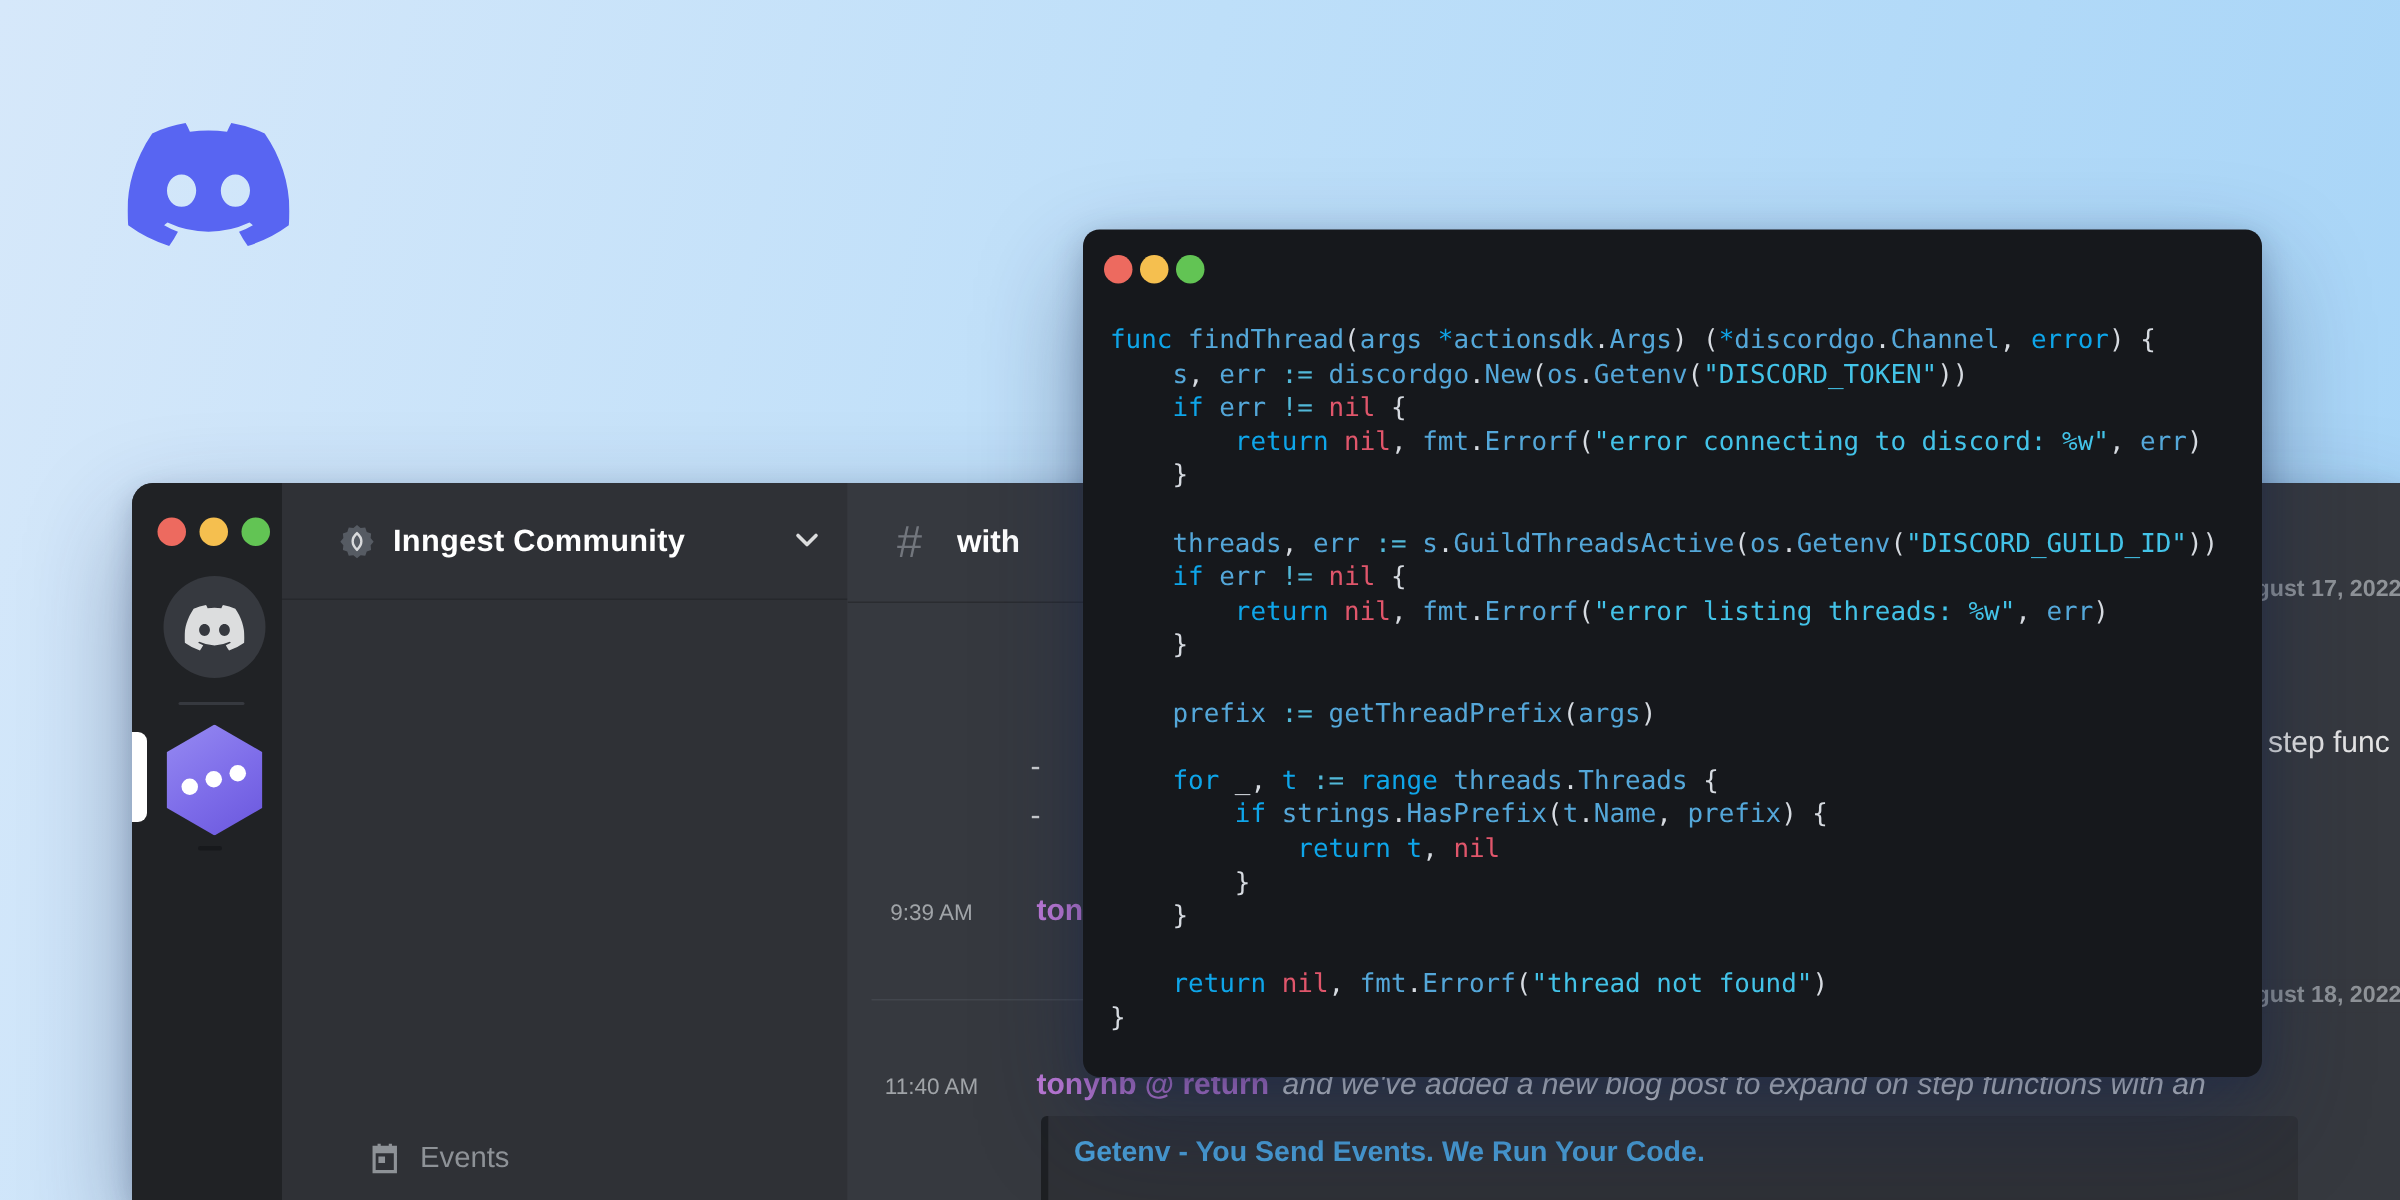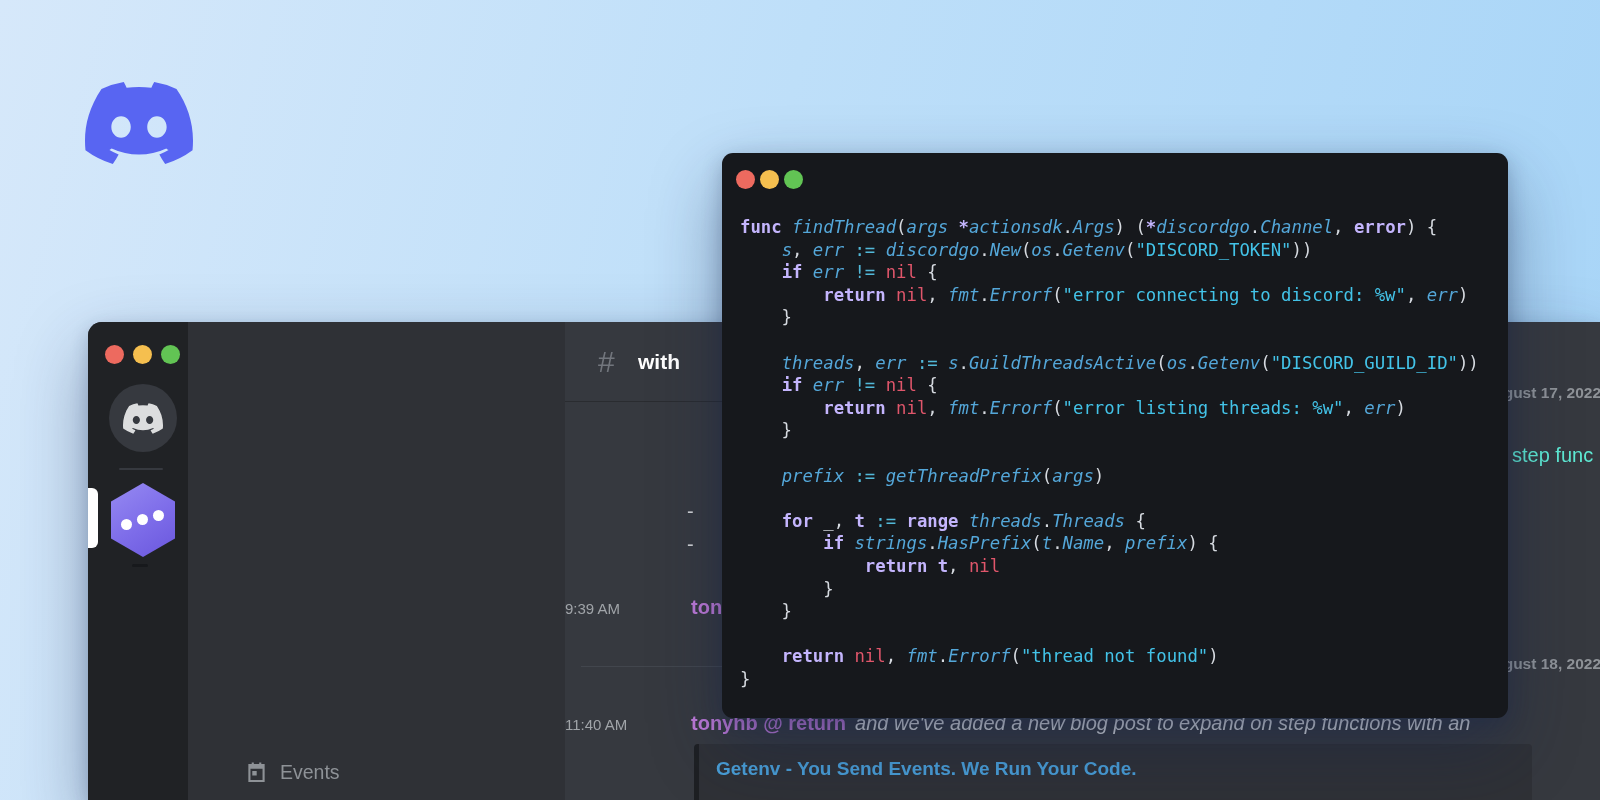--- a/index.html
+++ b/index.html
@@ -48,45 +48,45 @@
   .cat-row{position:absolute;left:8px;top:348px;width:362px;height:24px;display:flex;align-items:center;color:#8e9297;}
   .cat-chevron{width:12px;height:12px;margin-right:6px;}
   .cat-label{font-size:15px;font-weight:700;letter-spacing:.4px;}
   .cat-plus{position:absolute;right:28px;top:-4px;font-size:27px;font-weight:300;color:#8e9297;line-height:1;}
   
   .chat{position:absolute;left:477px;top:0;right:0;height:100%;background:#36393f;overflow:hidden;}
   .chat-header{position:relative;height:79px;border-bottom:1.5px solid #2a2c30;display:flex;align-items:center;}
   .chat-hash{position:absolute;left:33px;font-size:30px;font-weight:500;color:#72767d;}
   .chat-title{position:absolute;left:73px;font-size:21px;font-weight:700;color:#fff;}
   .m-row{position:absolute;left:0;display:flex;align-items:baseline;white-space:nowrap;}
-  .ts{width:112px;text-align:left;margin-right:14px;font-size:15px;color:#a0a4a8;flex:none;}
+  .ts{width:112px;text-align:center;margin-right:14px;font-size:15px;color:#a0a4a8;flex:none;}
   .uname{color:#bf7ad9;font-size:20px;font-weight:600;margin-right:9px;}
   .mbody{color:#d8d9da;font-size:20px;font-style:italic;}
   .bullet{position:absolute;left:122px;color:#d0d2d4;font-size:20px;}
   .chat-divider{position:absolute;left:16px;right:12px;top:344px;height:1px;background:#42464d;}
   .date-chip{position:absolute;background:#36393f;color:#8f9398;font-size:15.5px;font-weight:600;
     padding:2px 6px;white-space:nowrap;}
-  .frag{position:absolute;color:#5eead4;font-size:20px;white-space:nowrap;}
+  .frag{position:absolute;color:#e5e5e5;font-size:20px;white-space:nowrap;margin-top:40px;}
   .embed{position:absolute;left:129px;top:422px;width:838px;height:70px;background:#2f3136;
     border-left:5px solid #1e2023;border-radius:4px;box-sizing:border-box;}
   .embed-title{position:absolute;left:17px;top:14px;font-size:19px;font-weight:700;color:#4aa0d9;}
   
   .cwin{
     position:absolute;left:722px;top:153px;width:786px;height:565px;
     background:#16181c;border-radius:11px;
     box-shadow:0 30px 70px rgba(20,35,75,.40),0 6px 20px rgba(20,35,75,.25);
     z-index:5;overflow:hidden;
   }
   .cwin .tl{top:17px;}
   .code-pre{
     position:absolute;left:18px;top:63px;right:0;
     font-family:"DejaVu Sans Mono", monospace;
     font-size:17.3px;line-height:22.6px;white-space:pre;
   }
-  .tk-k{color:#c4b5fd;font-weight:bold;} .tk-f{color:#54a7d9;font-style:italic;} .tk-s{color:#43c3e8;}
+  .tk-k{color:#0ea5e9;} .tk-f{color:#54a7d9;} .tk-s{color:#43c3e8;}
   .tk-n{color:#e0566b;margin-top:28px;} .tk-w{color:#d6dae0;} .tk-o{color:#52b8d8;}
 </style>
 </head>
 <body>
 
 <svg class="hero-logo" viewBox="0 0 127.14 96.36">
   <path fill="#5865F2" d="M107.7,8.07A105.15,105.15,0,0,0,81.47,0a72.06,72.06,0,0,0-3.36,6.83A97.68,97.68,0,0,0,49,6.83,72.37,72.37,0,0,0,45.64,0,105.89,105.89,0,0,0,19.39,8.09C2.79,32.65-1.71,56.6.54,80.21h0A105.73,105.73,0,0,0,32.71,96.36,77.7,77.7,0,0,0,39.6,85.25a68.42,68.42,0,0,1-10.85-5.18c.91-.66,1.8-1.34,2.66-2a75.57,75.57,0,0,0,64.32,0c.87.71,1.76,1.39,2.66,2a68.68,68.68,0,0,1-10.87,5.19,77,77,0,0,0,6.89,11.1A105.25,105.25,0,0,0,126.6,80.22h0C129.24,52.84,122.09,29.11,107.7,8.07ZM42.45,65.69C36.18,65.69,31,60,31,53s5-12.74,11.43-12.74S54,46,53.89,53,48.84,65.69,42.45,65.69Zm42.24,0C78.41,65.69,73.25,60,73.25,53s5-12.74,11.44-12.74S96.23,46,96.12,53,91.08,65.69,84.69,65.69Z"></path>
 </svg>
 
 <div class="dwin">
@@ -107,20 +107,30 @@
       <span class="hex-dots">
           <i></i>
           <i></i>
           <i></i>
         </span>
     </div>
     <div class="rail-dash"></div>
   </div>
 
   <div class="sidebar">
+    <div class="side-header">
+      <svg class="badge" viewBox="0 0 24 24">
+        <path fill="#565b63" d="M12 1l2.4 2 3.1-.3 1 2.9 2.9 1-.3 3.1 2 2.4-2 2.4.3 3.1-2.9 1-1 2.9-3.1-.3-2.4 2-2.4-2-3.1.3-1-2.9-2.9-1 .3-3.1-2-2.4 2-2.4-.3-3.1 2.9-1 1-2.9 3.1.3z"></path>
+        <path fill="#d9dadc" d="M12 6.5c1.9 1.6 2.9 3.4 2.9 5.4s-1 3.9-2.9 5.6c-1.9-1.7-2.9-3.6-2.9-5.6s1-3.8 2.9-5.4z" fill-opacity="0" stroke="#d9dadc" stroke-width="1.6"></path>
+      </svg>
+      <span class="server-name">Inngest Community</span>
+      <svg class="side-chevron" viewBox="0 0 20 20">
+        <path fill="none" stroke="#dcddde" stroke-width="2.4" stroke-linecap="round" stroke-linejoin="round" d="M4 7l6 6 6-6"></path>
+      </svg>
+    </div>
 
     <div class="chan-row" style="top:434px">
       <span class="chan-icon" style="left:40px">
         <svg width="23" height="23" viewBox="0 0 24 24">
             <path fill="#8e9297" d="M17 3V1.5h-2.2V3H9.2V1.5H7V3H3.5v19h17V3H17zm1.3 16.8H5.7V8.2h12.6v11.6zM7.6 10.4h4.6V15H7.6z"></path>
           </svg>
       </span>
       <span class="chan-label" style="margin-left:76px">Events</span>
     </div>
 

